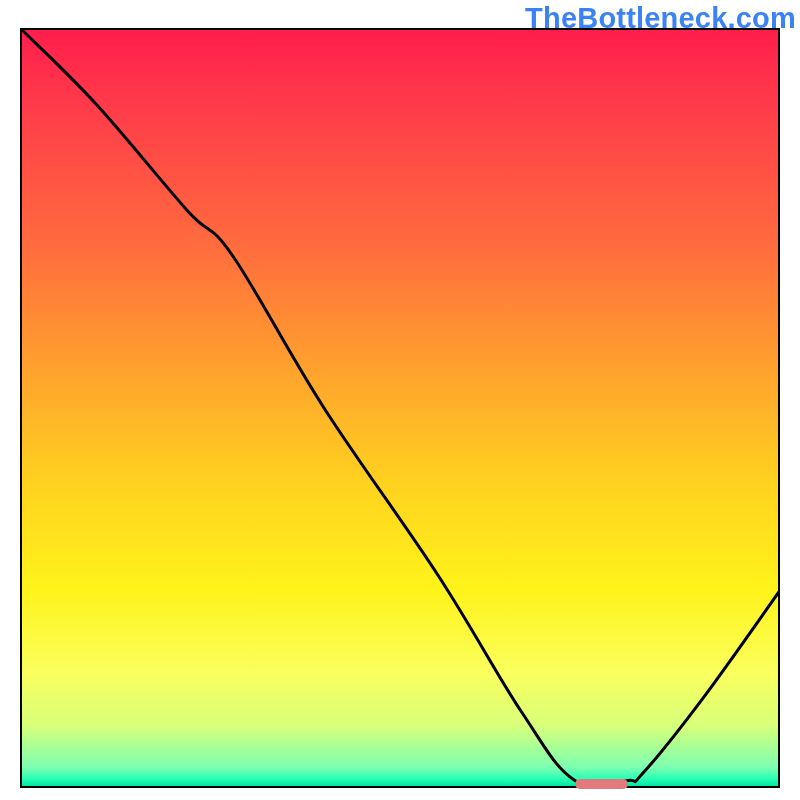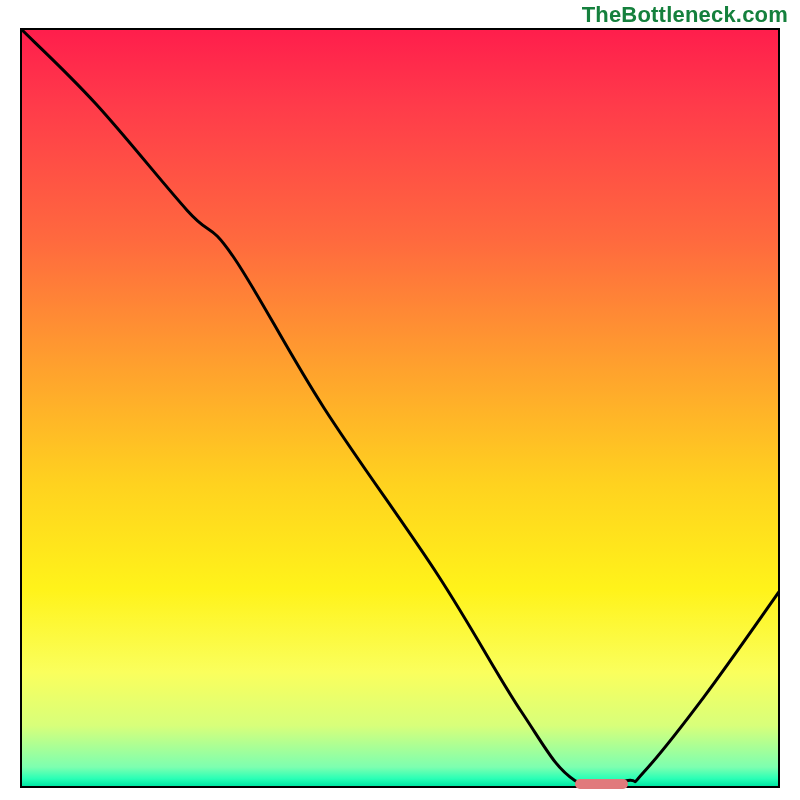--- a/index.html
+++ b/index.html
@@ -11,24 +11,24 @@
     font-family: Arial, Helvetica, sans-serif;
   }
   .outer {
     position: relative;
     width: 800px;
     height: 800px;
   }
   .watermark {
     position: absolute;
     top: 2px;
-    right: 12px;
-    font-size: 22px;
+    right: 4px;
+    font-size: 29px;
     font-weight: 600;
-    color: #15803d;
+    color: #3b82f6;
     letter-spacing: 0.2px;
   }
   .plot {
     position: absolute;
     left: 20px;
     top: 28px;
     width: 760px;
     height: 760px;
     box-sizing: border-box;
   }

